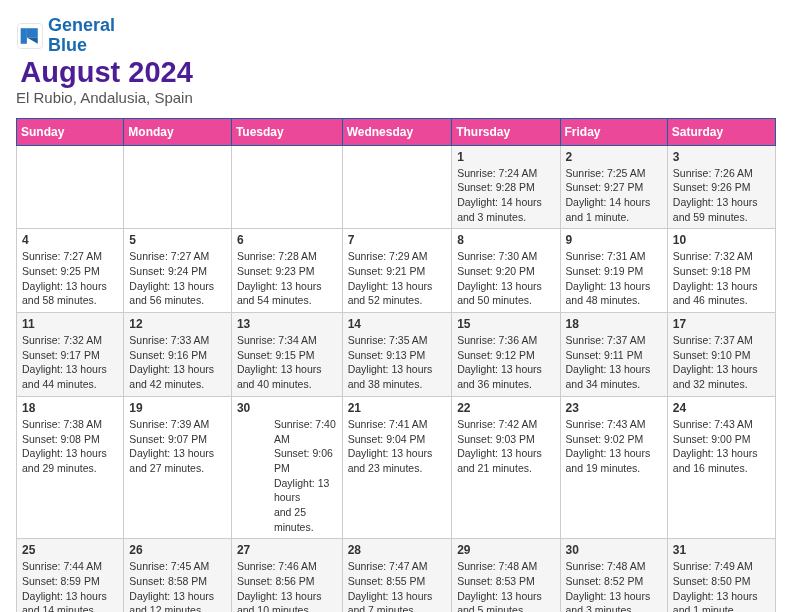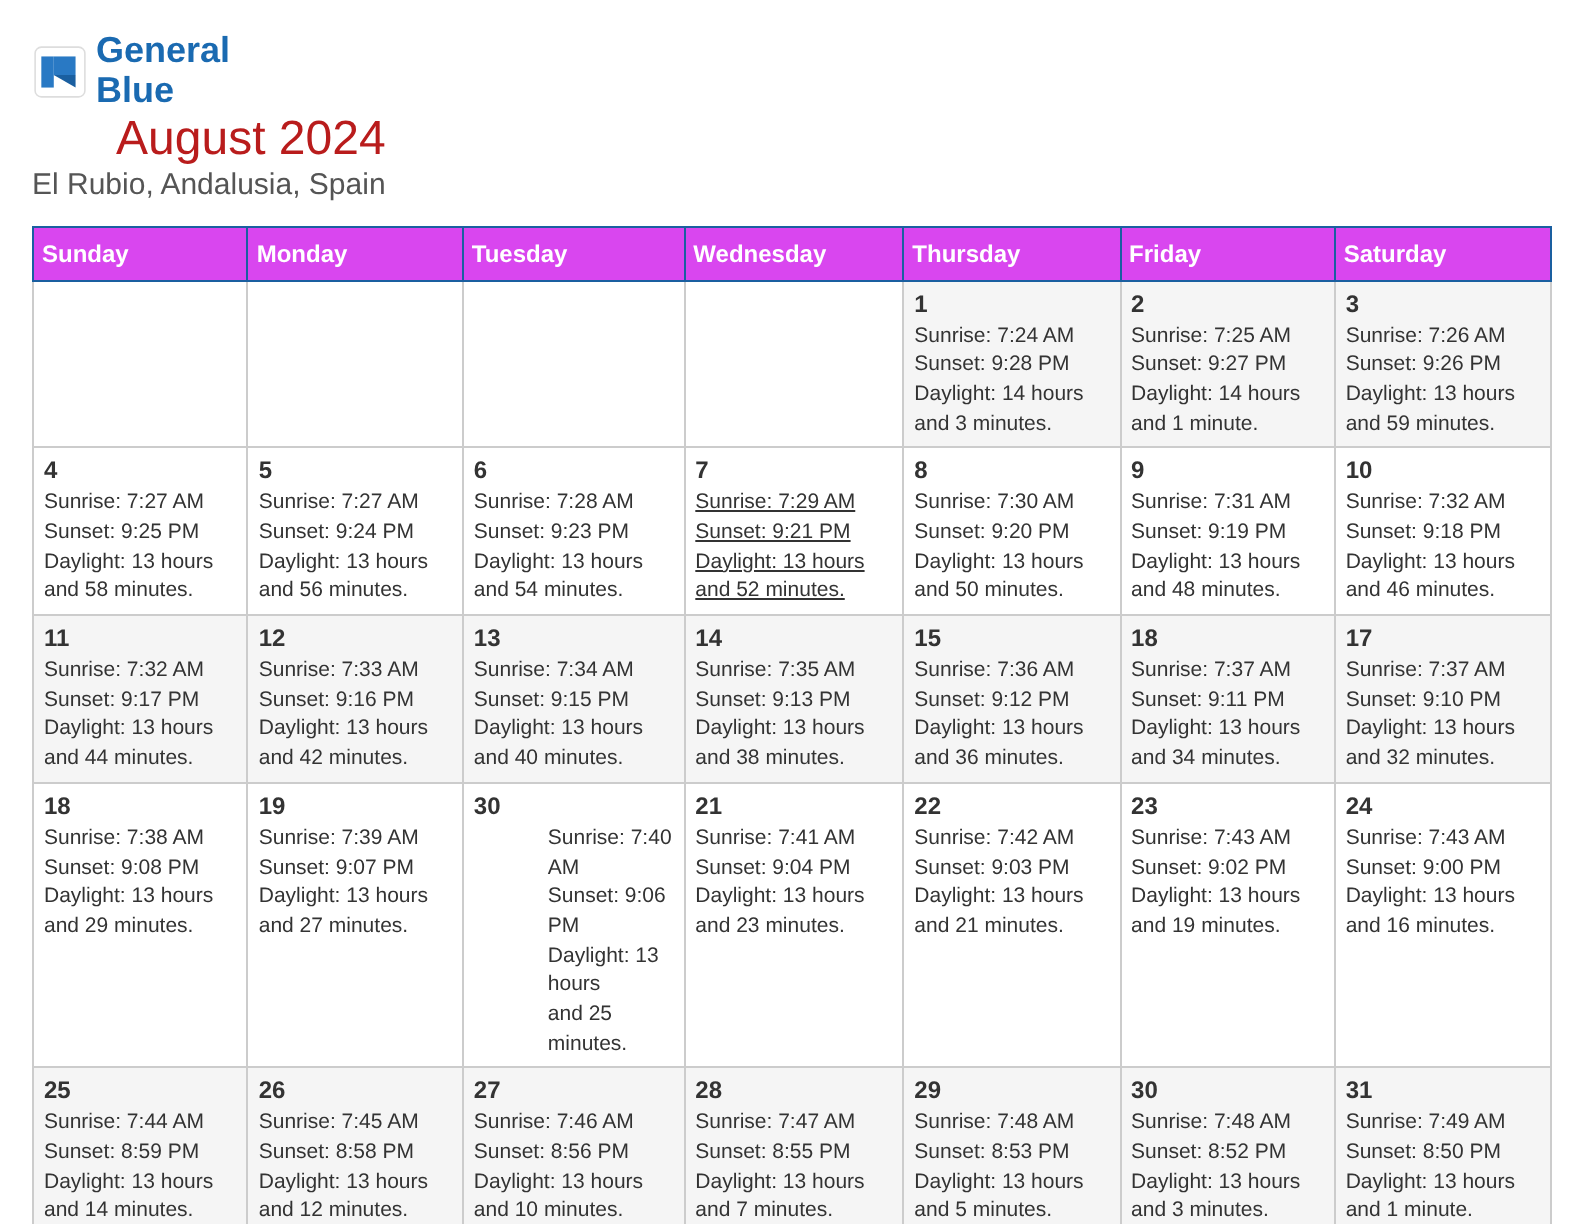--- a/index.html
+++ b/index.html
@@ -32,35 +32,35 @@
       color: #1a6ab1;
     }
     .logo-icon {
       width: 28px;
       height: 28px;
     }
     .title-block {
       text-align: right;
     }
     .month-year {
-      font-size: 24px;
-      font-weight: normal;
-      color: #b91c1c;
+      font-size: 29px;
+      font-weight: bold;
+      color: #4c1d95;
     }
     .location {
       font-size: 15px;
       color: #555;
     }
     table {
       width: 100%;
       border-collapse: collapse;
       font-size: 11px;
     }
     thead tr th {
-      background-color: #d946ef;
+      background-color: #ec4899;
       color: #fff;
       padding: 6px 4px;
       text-align: left;
       font-size: 12px;
       font-weight: bold;
       border: 1px solid #1a5fa0;
     }
     tbody tr td {
       border: 1px solid #ccc;
       vertical-align: top;
@@ -167,21 +167,21 @@
         </td>
         <td>
           <span class="day-num">6</span>
           <div class="day-info" style="white-space: pre-line;">Sunrise: 7:28 AM
 Sunset: 9:23 PM
 Daylight: 13 hours
 and 54 minutes.</div>
         </td>
         <td>
           <span class="day-num">7</span>
-          <div class="day-info" style="white-space: pre-line; text-decoration: underline;">Sunrise: 7:29 AM
+          <div class="day-info" style="white-space: pre-line;">Sunrise: 7:29 AM
 Sunset: 9:21 PM
 Daylight: 13 hours
 and 52 minutes.</div>
         </td>
         <td>
           <span class="day-num">8</span>
           <div class="day-info" style="white-space: pre-line;">Sunrise: 7:30 AM
 Sunset: 9:20 PM
 Daylight: 13 hours
 and 50 minutes.</div>

